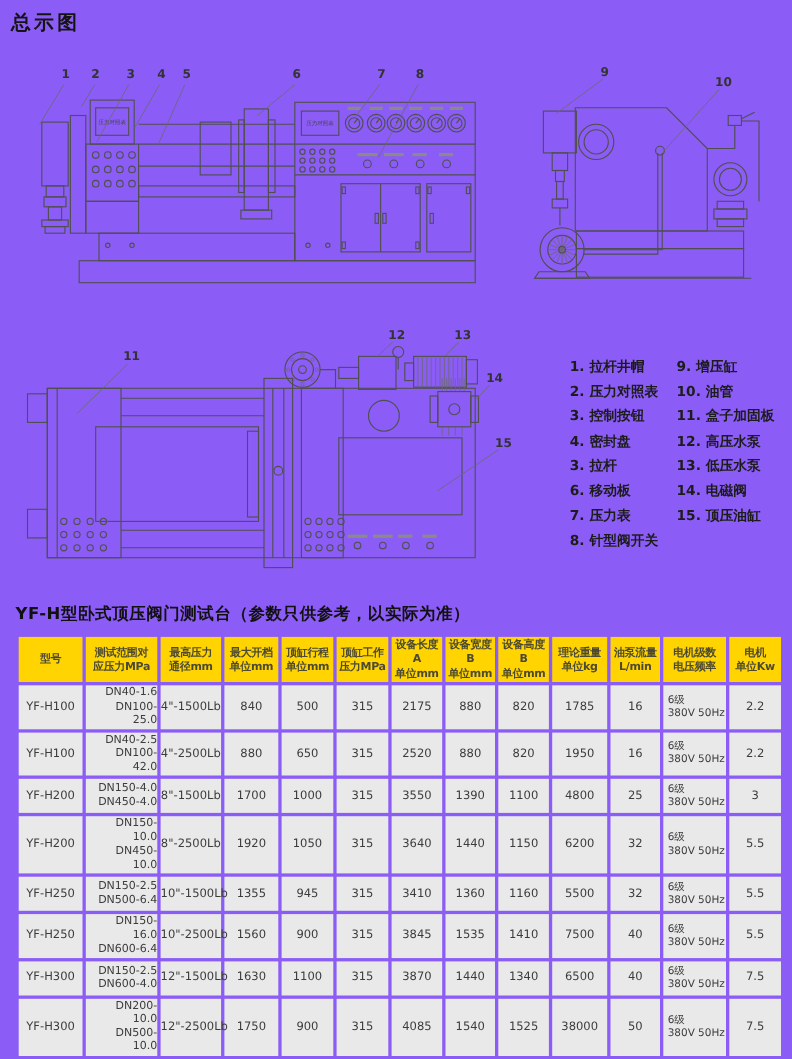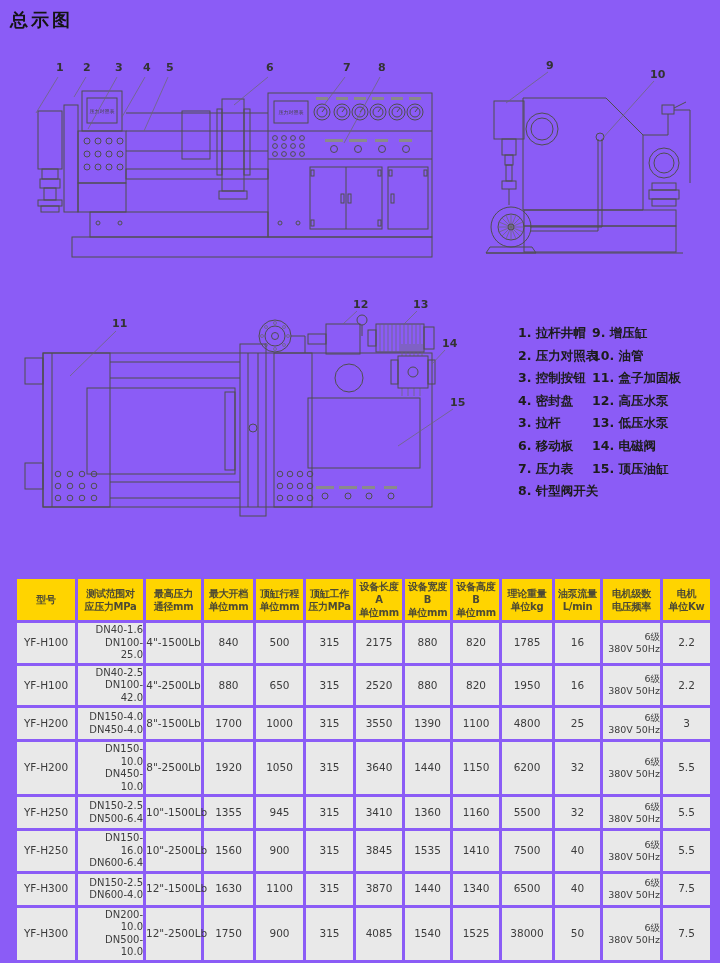--- a/index.html
+++ b/index.html
@@ -12,33 +12,33 @@
   .ln{stroke:#4f4f4f;fill:none;stroke-width:1}
   .lnthin{stroke:#6a6a6a;fill:none;stroke-width:.7}
   .callout{font-size:11px;fill:#333;font-weight:bold}
   .tinytxt{font-size:5px;fill:#444;text-anchor:middle}
   .lbl{fill:#8a8a8a;stroke:none}
   .legend{position:absolute;left:500px;top:322px;width:218px;font-size:12.5px;
     font-weight:600;color:#1c1c1c}
   .legend ul{list-style:none}
   .legend li{height:22.6px;line-height:22.6px;white-space:nowrap}
   .legend .col1{position:absolute;left:18px;top:0}
-  .legend .col2{position:absolute;left:92px;top:0}
+  .legend .col2{position:absolute;left:115px;top:0}
   .table-title{position:absolute;left:14px;top:549px;font-size:15px;font-weight:bold;
     color:#111;letter-spacing:.5px;white-space:nowrap}
   .table-wrap{position:absolute;left:14px;top:576px;width:699px}
   table.spec{border-collapse:separate;border-spacing:3px;width:699px;table-layout:fixed}
   table.spec th{background:var(--header-bg,#ffd400);color:#4d4a33;font-size:10px;
     font-weight:bold;height:34px;text-align:center;vertical-align:middle;
     white-space:pre-line;line-height:1.3;letter-spacing:-.3px;padding:1px 0}
   table.spec td{background:var(--row-bg,#e9e9e9);color:#3c3c3c;font-size:10.5px;
     height:31px;text-align:center;vertical-align:middle;white-space:pre-line;
     line-height:1.25;padding:1px 0}
   table.spec td.col-range{font-size:10px;text-align:right;padding-left:5px}
-  table.spec td.col-motor{font-size:9.5px;text-align:right;padding-left:4px}
+  table.spec td.col-motor{font-size:9.5px;text-align:left;padding-left:4px}
 </style>
 </head>
 <body>
 
 <div class="page">
 
   <div class="page-title">总示图</div>
 
   <svg style="left:22px;top:55px" width="445" height="238" viewBox="0 0 445 238">
     <g class="ln">
@@ -379,20 +379,21 @@
         <li>9. 增压缸</li>
         <li>10. 油管</li>
         <li>11. 盒子加固板</li>
         <li>12. 高压水泵</li>
         <li>13. 低压水泵</li>
         <li>14. 电磁阀</li>
         <li>15. 顶压油缸</li>
       </ul>
   </div>
 
+  <div class="table-title">YF-H型卧式顶压阀门测试台（参数只供参考，以实际为准）</div>
 
   <div class="table-wrap">
     <table class="spec">
       <colgroup>
         <col style="width:58px">
           <col style="width:65px">
           <col style="width:55px">
         <col style="width:49px">
           <col style="width:47px">
           <col style="width:47px">

